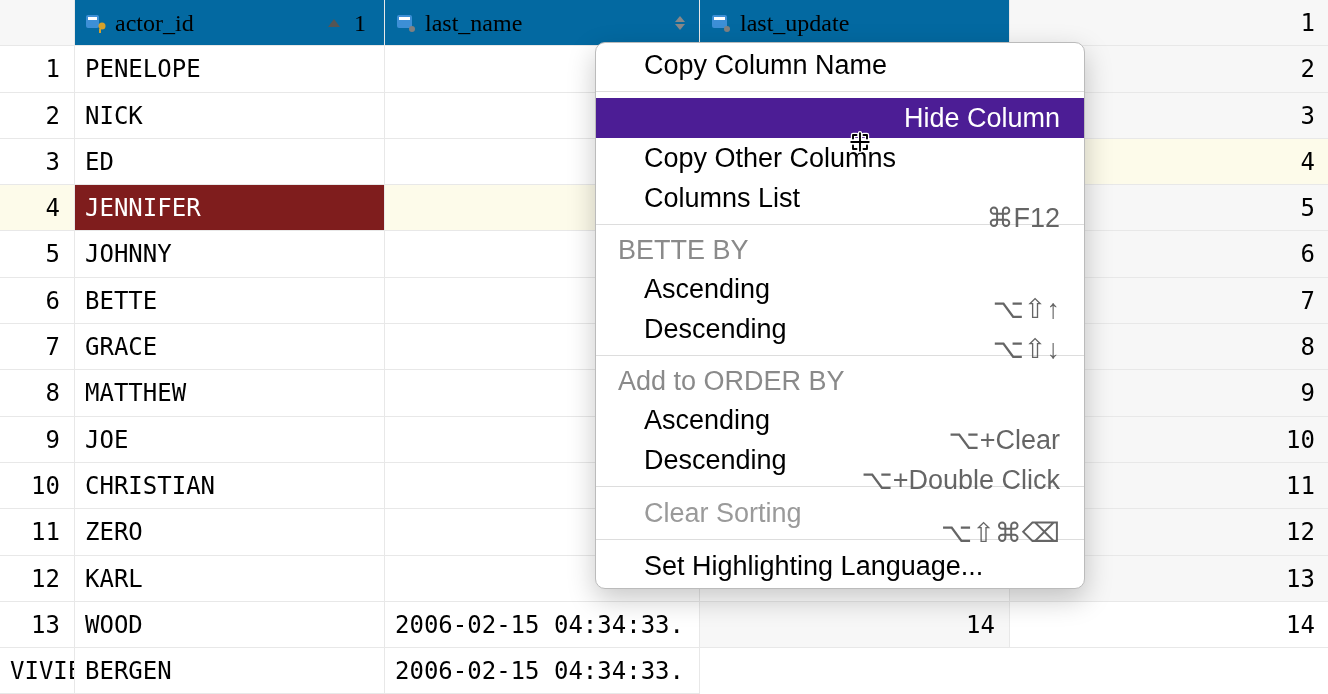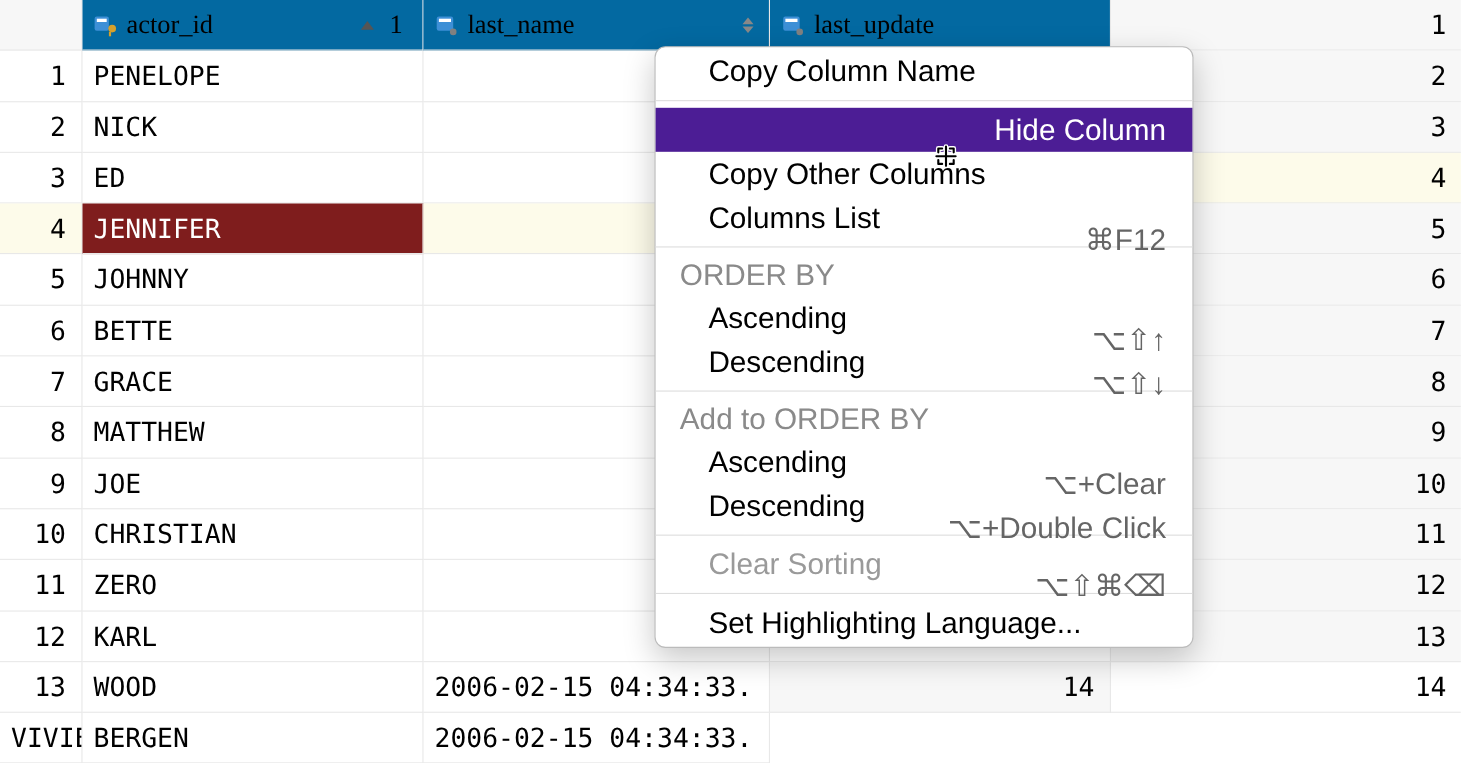--- a/index.html
+++ b/index.html
@@ -230,21 +230,21 @@
     <span>Hide Column</span>
   </div>
   <div class="item">
     <span>Copy Other Columns</span>
   </div>
   <div class="item">
     <span>Columns List</span>
     <span class="short">⌘F12</span>
   </div>
   <div class="sep"></div>
-  <div class="heading">ORDER BY</div>
+  <div class="heading">BETTE BY</div>
   <div class="item">
     <span>Ascending</span>
     <span class="short">⌥⇧↑</span>
   </div>
   <div class="item">
     <span>Descending</span>
     <span class="short">⌥⇧↓</span>
   </div>
   <div class="sep"></div>
   <div class="heading">Add to ORDER BY</div>

